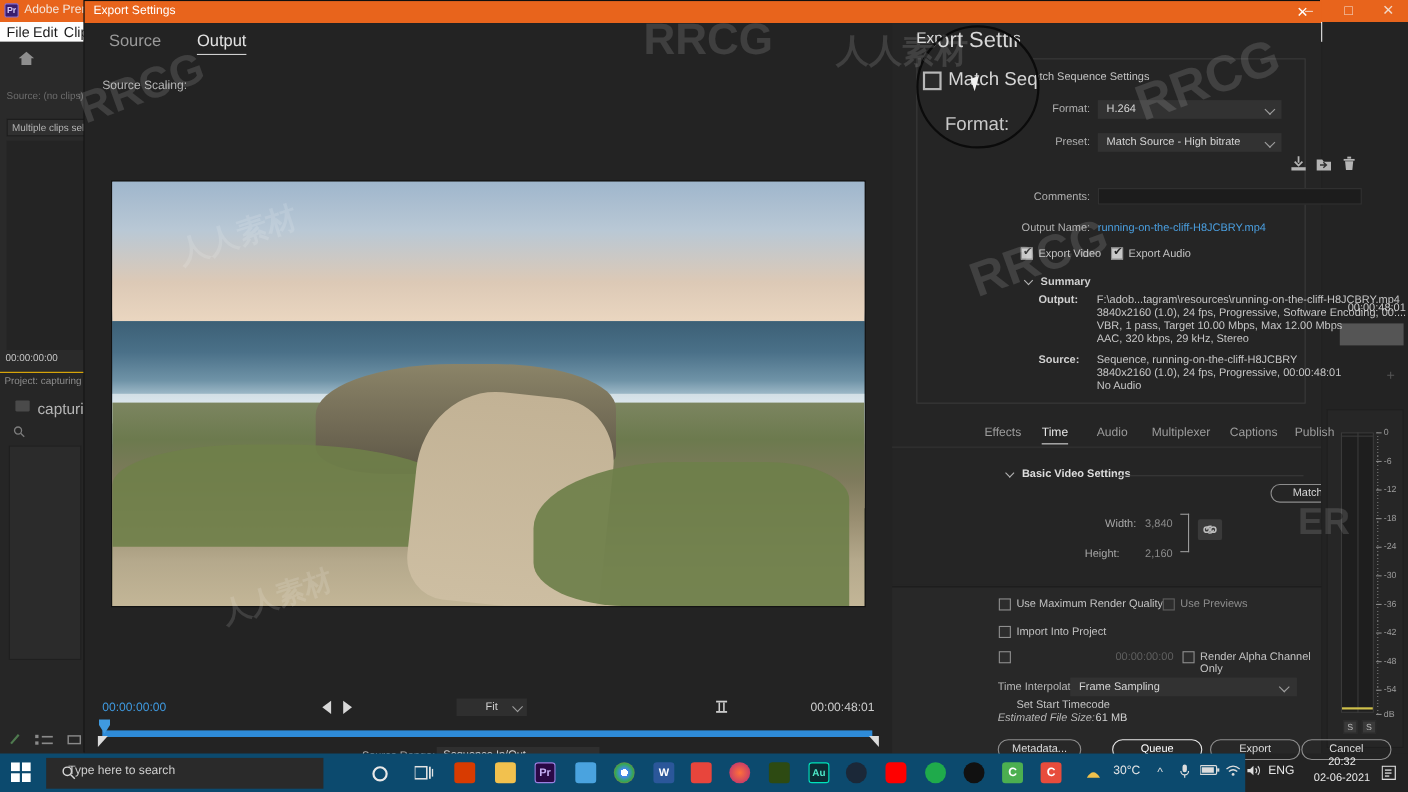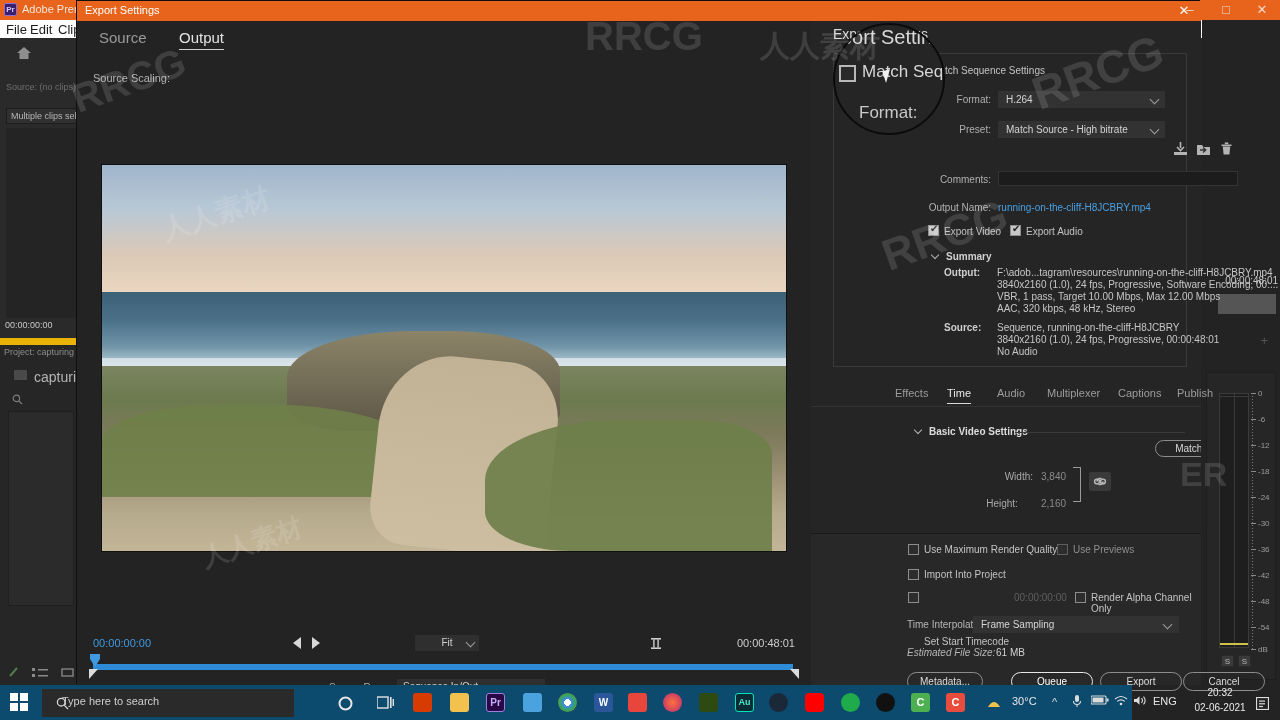--- a/index.html
+++ b/index.html
@@ -27,21 +27,21 @@
   .pr-home { position:absolute; left:16px; top:8px; width:16px; height:14px; }
   .pr-src-label { position:absolute; left:6px; top:44px; font-size:9px; color:#6e6e6e; }
   .pr-multi { position:absolute; left:6px; top:70px; width:72px; height:16px;
     background:#303030; border:1px solid #1c1c1c; font-size:9px; color:#b6b6b6;
     line-height:15px; padding-left:4px; white-space:nowrap; overflow:hidden; }
   .pr-monitor { position:absolute; left:6px; top:90px; width:72px; height:190px;
     background:#242424; }
   .pr-tc { position:absolute; left:5px; top:282px; font-size:9px; color:#c7c7c7; }
 
   .pr-project { position:absolute; left:0; top:338px; width:78px; bottom:35px;
-    background:#262626; border-top:7px solid #eab308; }
+    background:#262626; border-top:1px solid #eab308; }
   .pr-proj-tab { position:absolute; left:4px; top:2px; font-size:9px; color:#8d8d8d; }
   .pr-proj-row { position:absolute; left:4px; top:24px; font-size:14px; color:#b5b5b5; }
   .pr-bin-ic { position:absolute; left:14px; top:25px; width:13px; height:10px;
     background:#4a4a4a; border-radius:1px; }
   .pr-search-ic { position:absolute; left:12px; top:46px; width:11px; height:11px; }
   .pr-binarea { position:absolute; left:8px; top:66px; width:66px; height:195px;
     background:#2b2b2b; border:1px solid #1f1f1f; }
   .pr-proj-tools { position:absolute; left:6px; bottom:6px; width:70px; height:14px; }
 
   
@@ -445,21 +445,21 @@
       <div class="cbx on" style="left:199px; top:204px;"></div>
       <div class="cbx-lbl" style="left:215px; top:205px;">Export Audio</div>
 
       <div class="arrow-d" style="left:121px; top:231px; transform:rotate(45deg);"></div>
       <div class="sum-cap" style="left:135px; top:230px;">Summary</div>
 
       <div class="sum-cap" style="left:133px; top:246px;">Output:</div>
       <div class="sum-line" style="left:186px; top:246px;">F:\adob...tagram\resources\running-on-the-cliff-H8JCBRY.mp4</div>
       <div class="sum-line" style="left:186px; top:258px;">3840x2160 (1.0), 24 fps, Progressive, Software Encoding, 00:...</div>
       <div class="sum-line" style="left:186px; top:270px;">VBR, 1 pass, Target 10.00 Mbps, Max 12.00 Mbps</div>
-      <div class="sum-line" style="left:186px; top:282px;">AAC, 320 kbps, 48 kHz, Stereo</div>
+      <div class="sum-line" style="left:186px; top:282px;">AAC, 320 kbps, 29 kHz, Stereo</div>
 
       <div class="sum-cap" style="left:133px; top:301px;">Source:</div>
       <div class="sum-line" style="left:186px; top:301px;">Sequence, running-on-the-cliff-H8JCBRY</div>
       <div class="sum-line" style="left:186px; top:313px;">3840x2160 (1.0), 24 fps, Progressive, 00:00:48:01</div>
       <div class="sum-line" style="left:186px; top:325px;">No Audio</div>
     </div>
 
     <div class="tabbar">
       <span class="stab" style="left:84px">Effects</span>
       <span class="stab active" style="left:136px">Time</span>

